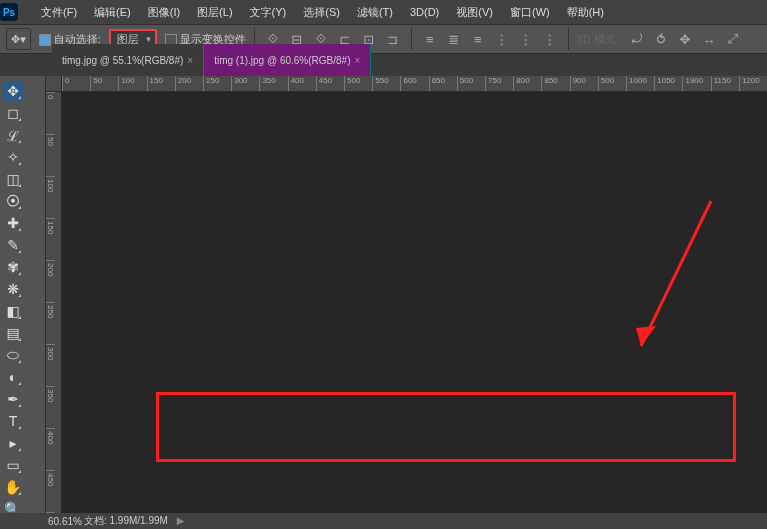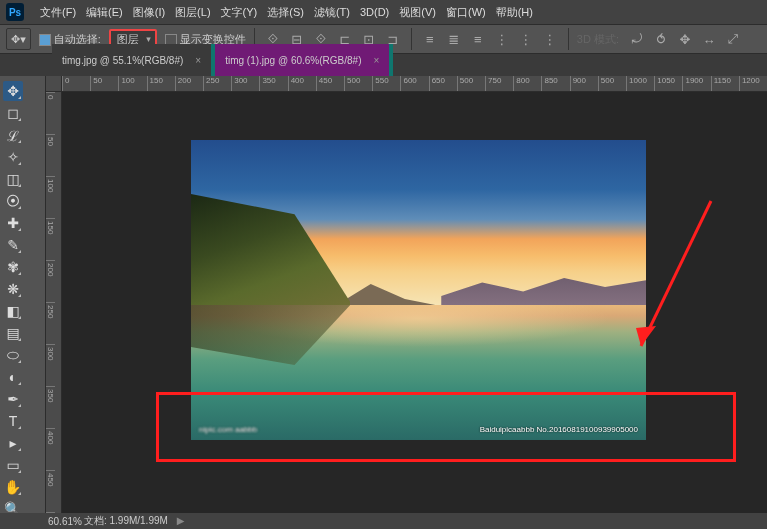--- a/index.html
+++ b/index.html
@@ -1,34 +1,34 @@
 <!DOCTYPE html>
 <html><head>
 <meta charset="utf-8">
 <style>
 *{margin:0;padding:0;box-sizing:border-box;user-select:none;font-family:"Microsoft YaHei",Tahoma,sans-serif}
 html,body{width:767px;height:529px;background:#535353;overflow:hidden}
 
-#menubar{height:24px;background:#424242;display:flex;align-items:center;padding-left:6px;color:#ddd;font-size:11px;gap:10px}
+#menubar{height:24px;background:#424242;display:flex;align-items:center;color:#ddd;font-size:11px;gap:17px}
 #ps-logo{width:18px;height:18px;background:#001e36;border-radius:3px;color:#31a8ff;font-weight:bold;font-size:10px;display:flex;align-items:center;justify-content:center;margin-right:6px}
 .menu-item{cursor:default}
 
 #optbar{height:30px;background:#535353;border-top:1px solid #2c2c2c;border-bottom:1px solid #2c2c2c;display:flex;align-items:center;padding:0 6px;gap:8px;color:#ccc;font-size:11px}
 .opt-btn{height:22px;min-width:22px;background:#535353;border:1px solid #333;border-radius:2px;display:flex;align-items:center;justify-content:center;color:#ccc;padding:0 4px}
 .opt-check{width:12px;height:12px;border:1px solid #888;display:inline-block;vertical-align:middle;margin-right:3px}
 .opt-check.on{background:#5a9fd4}
 .opt-sel{height:20px;background:#3a3a3a;border:2px solid #ef4444;border-radius:2px;padding:0 16px 0 6px;display:flex;align-items:center;position:relative}
 .opt-sel:after{content:"▾";position:absolute;right:4px;font-size:9px;color:#aaa}
 .opt-sep{width:1px;height:22px;background:#333}
 .opt-icons{display:flex;gap:4px}
 .opt-ico{width:20px;height:20px;border:1px solid transparent;border-radius:2px;display:flex;align-items:center;justify-content:center;color:#aaa;font-size:13px}
 .opt-dim{color:#666}
 
 #tabstrip{height:22px;background:#3a3a3a;display:flex;align-items:flex-end;padding-left:52px;font-size:10px;position:relative}
-.doc-tab{height:32px;padding:0 10px;display:flex;align-items:center;gap:12px;color:#ccc;border-right:4px solid #0f766e}
+.doc-tab{height:32px;padding:0 10px;display:flex;align-items:center;gap:4px;color:#ccc;border-right:1px solid #0f766e}
 .doc-tab.inactive{background:#3a3a3a}
 .doc-tab.active{background:#701a75}
 .doc-tab .x{color:#999;font-size:10px}
 
 #workspace{position:absolute;left:0;top:76px;right:0;bottom:16px;display:flex}
 
 #toolbox{width:46px;background:#535353;border-right:1px solid #2c2c2c;padding:4px 2px;display:flex;flex-flow:row wrap;align-content:flex-start}
 .tool{width:20px;height:20px;margin:1px;border:1px solid transparent;border-radius:2px;display:flex;align-items:center;justify-content:center;color:#ddd;font-size:14px;position:relative}
 .tool .tri{position:absolute;right:1px;bottom:1px;width:0;height:0;border-right:3px solid #bbb;border-top:3px solid transparent}
 .tool.sel{background:#2c5a86}
@@ -185,34 +185,20 @@
         <div class="tick">150</div>
         <div class="tick">200</div>
         <div class="tick">250</div>
         <div class="tick">300</div>
         <div class="tick">350</div>
         <div class="tick">400</div>
         <div class="tick">450</div>
         <div class="tick">500</div>
       </div>
 
-    <div id="canvas">
-      <div id="photo">
-        <div id="sky"></div>
-        <div id="mtn-right"></div>
-        <div id="mtn-mid"></div>
-        <div id="mtn-left"></div>
-        <div id="water"></div>
-        <div id="refl-left"></div>
-        <div id="wm">
-          <span class="lblur">nipic.com aabbb</span>
-          <span>Baiduipicaabbb  No.20160819100939905000</span>
-        </div>
-      </div>
-    </div>
 
     <div id="red-rect"></div>
     <svg id="red-arrow" viewBox="0 0 90 170">
       <line x1="85" y1="5" x2="15" y2="150" stroke="#ff1e1e" stroke-width="3"></line>
       <polygon points="15,150 30,130 10,132" fill="#ff1e1e"></polygon>
     </svg>
   </div>
 </div>
 
 <div id="statusbar">

